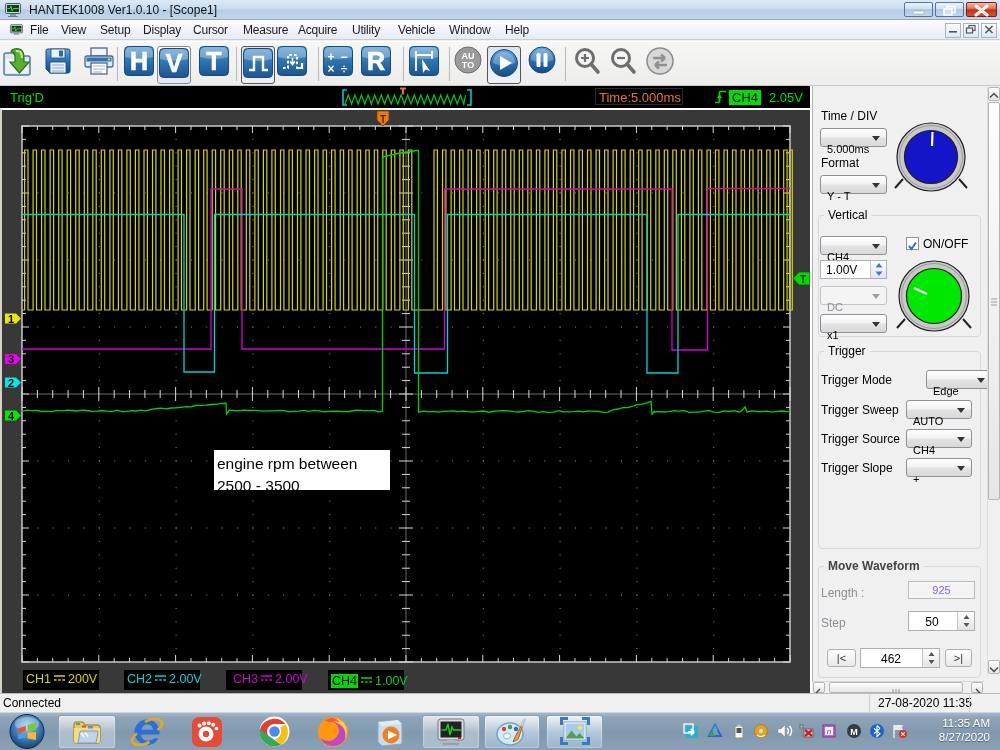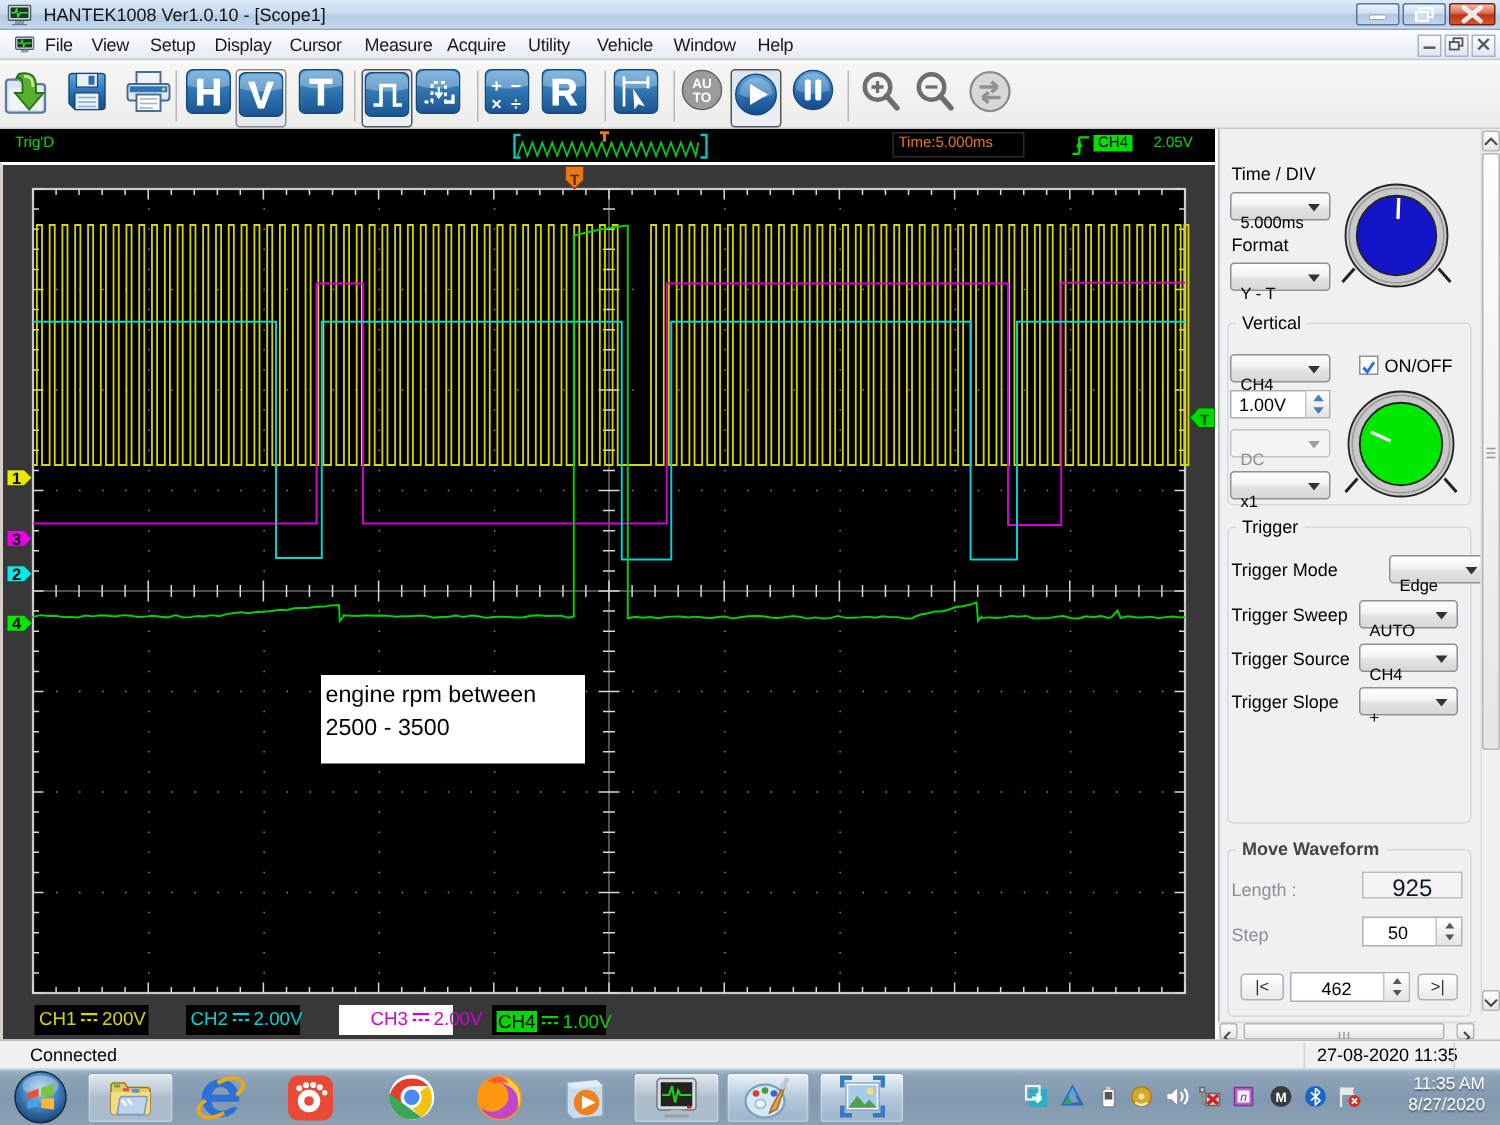--- a/index.html
+++ b/index.html
@@ -16,21 +16,21 @@
 #menubar span { position:absolute; top:3px; font-size:12px; color:#1a1a1a; letter-spacing:-0.2px; }
 .mdibtn { position:absolute; top:23px; width:16px; height:15px; border:1px solid #a8b4c2;
   background:linear-gradient(#fcfdfe,#dde6f0); color:#333; font-size:10px; text-align:center; line-height:13px; }
 
 #toolbar { position:absolute; left:0; top:41px; width:1000px; height:45px;
   background:linear-gradient(#f6f6f4,#ededeb); border-bottom:1px solid #c9c9c9; border-top:1px solid #fff; }
 .tsep { position:absolute; top:5px; width:1px; height:34px; background:#b8b8b8; }
 .tbtn { position:absolute; top:4px; }
 
 #stripe { position:absolute; left:0; top:86px; width:1000px; height:22px; background:#000; }
-#stripe .t { position:absolute; top:4px; font-size:10px; }
+#stripe .t { position:absolute; top:4px; font-size:13px; }
 
 #rpanel { position:absolute; left:810px; top:86px; width:190px; height:607px; background:#f0f0f0; border-left:2px solid #fff; box-shadow:inset 1px 0 0 #aab2ba; }
 .grp { position:absolute; left:6px; width:163px; border:1px solid #d5d8dc; border-radius:4px; }
 .grp .lbl { position:absolute; left:5px; top:-8px; background:#f0f0f0; padding:0 4px; font-size:12px; color:#000; }
 .plbl { position:absolute; font-size:12px; color:#000; }
 .ddn { position:absolute; height:19px; border:1px solid #8a9199; border-radius:3px;
   background:linear-gradient(#ffffff,#f2f2f2 45%,#e3e3e3 55%,#d8d8d8); font-size:11px; color:#000; }
 .ddn .tx { position:absolute; left:6px; top:14px; }
 .ddn .ar { position:absolute; right:6px; top:7px; width:0; height:0; border-left:4px solid transparent; border-right:4px solid transparent; border-top:5px solid #333; }
 
@@ -261,30 +261,30 @@
       <text x="803" y="283" font-size="10" font-weight="bold" fill="#004000" text-anchor="middle">T</text>
 <path d="M5,313.5 h11 l5,5 l-5,5 h-11 z" fill="#e8e800"></path>
       <text x="11" y="322.5" font-size="11" font-weight="bold" fill="#000" text-anchor="middle">1</text>
 <path d="M5,354 h11 l5,5 l-5,5 h-11 z" fill="#e800e8"></path>
       <text x="11" y="363" font-size="11" font-weight="bold" fill="#000" text-anchor="middle">3</text>
 <path d="M5,377.5 h11 l5,5 l-5,5 h-11 z" fill="#00e8e8"></path>
       <text x="11" y="386.5" font-size="11" font-weight="bold" fill="#000" text-anchor="middle">2</text>
 <path d="M5,410.5 h11 l5,5 l-5,5 h-11 z" fill="#00e800"></path>
       <text x="11" y="419.5" font-size="11" font-weight="bold" fill="#000" text-anchor="middle">4</text>
 </svg>
-<div class="abs" style="left:212px;top:340px;width:176px;height:59px;background:#fff;font-size:15.5px;color:#000;line-height:22px;padding:3px 0 16px 3px;">engine rpm between<br>2500 - 3500</div>
+<div class="abs" style="left:212px;top:340px;width:176px;height:40px;background:#fff;font-size:15.5px;color:#000;line-height:22px;padding:3px 0 16px 3px;">engine rpm between<br>2500 - 3500</div>
 <div class="abs" style="left:21px;top:560px;width:76px;height:20px;background:#000;color:#d6d600;font-size:12.5px;padding-top:2px;padding-left:3px;white-space:nowrap;"><span>CH1</span><svg width="11" height="10" viewBox="0 0 11 10" style="margin:0 3px;">
         <path d="M0,3 h11" stroke="#d6d600" stroke-width="1.5"></path>
         <path d="M0,7 h2.5 M4.2,7 h2.5 M8.4,7 h2.6" stroke="#d6d600" stroke-width="1.5"></path>
       </svg>200V</div>
 <div class="abs" style="left:122px;top:560px;width:76px;height:20px;background:#000;color:#00d4d4;font-size:12.5px;padding-top:2px;padding-left:3px;white-space:nowrap;"><span>CH2</span><svg width="11" height="10" viewBox="0 0 11 10" style="margin:0 3px;">
         <path d="M0,3 h11" stroke="#00d4d4" stroke-width="1.5"></path>
         <path d="M0,7 h2.5 M4.2,7 h2.5 M8.4,7 h2.6" stroke="#00d4d4" stroke-width="1.5"></path>
       </svg>2.00V</div>
-<div class="abs" style="left:224px;top:560px;width:76px;height:20px;background:#ffffff;color:#d400d4;font-size:12.5px;padding-top:2px;padding-left:21px;white-space:nowrap;"><span>CH3</span><svg width="11" height="10" viewBox="0 0 11 10" style="margin:0 3px;">
+<div class="abs" style="left:224px;top:560px;width:76px;height:20px;background:#000000;color:#d400d4;font-size:12.5px;padding-top:2px;padding-left:7px;white-space:nowrap;"><span>CH3</span><svg width="11" height="10" viewBox="0 0 11 10" style="margin:0 3px;">
         <path d="M0,3 h11" stroke="#d400d4" stroke-width="1.5"></path>
         <path d="M0,7 h2.5 M4.2,7 h2.5 M8.4,7 h2.6" stroke="#d400d4" stroke-width="1.5"></path>
       </svg>2.00V</div>
 <div class="abs" style="left:326px;top:560px;width:76px;height:20px;background:#000;color:#00d800;font-size:12.5px;padding-top:4px;padding-left:3px;white-space:nowrap;"><span style="background:#00d800;color:#000;padding:0 1px;">CH4</span><svg width="11" height="10" viewBox="0 0 11 10" style="margin:0 3px;">
         <path d="M0,3 h11" stroke="#00d800" stroke-width="1.5"></path>
         <path d="M0,7 h2.5 M4.2,7 h2.5 M8.4,7 h2.6" stroke="#00d800" stroke-width="1.5"></path>
       </svg>1.00V</div>
 </div>
 <div id="rpanel">
 <div class="plbl" style="left:9px;top:23px;">Time / DIV</div>
@@ -362,21 +362,21 @@
 <div class="plbl" style="left:9px;top:375px;">Trigger Slope</div>
 <div class="ddn" style="left:94px;top:372px;width:66px;">
       <span class="tx" style="color:#000;">+</span>
       <span class="ar" style="border-top-color:#333"></span>
     </div>
 <div class="grp" style="top:480px;height:112px;">
       <span class="lbl" style="font-weight:bold;color:#444;">Move Waveform</span>
     </div>
 <div class="plbl" style="left:9px;top:500px;color:#8a8f96;">Length :</div>
 <div class="abs" style="left:96px;top:495px;width:67px;height:18px;border:1px solid #b8bcc0;background:#f4f4f4;">
-      <span style="position:absolute;left:0;right:0;top:2px;font-size:16px;color:#0f172a;text-align:center;">925</span>
+      <span style="position:absolute;left:0;right:0;top:2px;font-size:11px;color:#8b5cf6;text-align:center;">925</span>
     </div>
 <div class="plbl" style="left:9px;top:530px;color:#8a8f96;">Step</div>
 <div class="abs" style="left:96px;top:525px;width:67px;height:20px;border:1px solid #aab0b6;background:#fff;">
       <span style="position:absolute;left:0;width:46px;top:3px;font-size:12px;text-align:center;">50</span>
       <span style="position:absolute;right:0;top:0;width:17px;height:18px;border-left:1px solid #c0c4c8;background:linear-gradient(#fff,#e4e4e4);"><svg width="17" height="18">
           <path d="M8.5,3 l3,4 h-6 z" fill="#555"></path>
           <path d="M8.5,15 l3,-4 h-6 z" fill="#555"></path>
         </svg></span>
     </div>
 <div class="abs" style="left:15px;top:563px;width:29px;height:18px;border:1px solid #aab0b6;border-radius:3px;background:linear-gradient(#fff,#e8e8e8);font-size:11px;text-align:center;line-height:17px;color:#333;">|&lt;</div>
@@ -405,21 +405,21 @@
         <path d="M1,7.5 L5,3.5 L9,7.5" stroke="#444" stroke-width="1.3" fill="none"></path>
       </svg></div>
     <div class="sbtn" style="left:0px;top:16px;width:12px;height:398px;"><svg width="10" height="398">
         <path d="M2,196 h6 M2,199 h6 M2,202 h6" stroke="#999" stroke-width="1"></path>
       </svg></div>
     <div class="sbtn" style="left:0px;top:574px;width:12px;height:14px;"><svg width="10" height="12">
         <path d="M1,4.5 L5,8.5 L9,4.5" stroke="#444" stroke-width="1.3" fill="none"></path>
       </svg></div>
   </div>
 <div id="statusbar">
-    <span style="position:absolute;left:20px;top:2px;">Connected</span>
+    <span style="position:absolute;left:3px;top:2px;">Connected</span>
     <span style="position:absolute;left:878px;top:2px;">27-08-2020 11:35</span>
     <span style="position:absolute;left:869px;top:1px;height:17px;border-left:1px solid #d0d0d0;"></span>
     <span style="position:absolute;left:969px;top:1px;height:17px;border-left:1px solid #d0d0d0;"></span>
   </div>
 <div id="taskbar">
 <svg class="abs" style="left:9px;top:0px" width="36" height="37" viewBox="0 0 36 37">
       <circle cx="18" cy="18.5" r="17" fill="url(#orb)" stroke="#0e2a48" stroke-width="1"></circle>
       <ellipse cx="18" cy="11" rx="12" ry="7" fill="rgba(255,255,255,0.3)"></ellipse>
       <g transform="translate(18,18.5)">
         <path d="M-9,-3 L-1.2,-5.8 L-1.2,-0.6 L-9,1.4 Z" fill="#f05038"></path>

